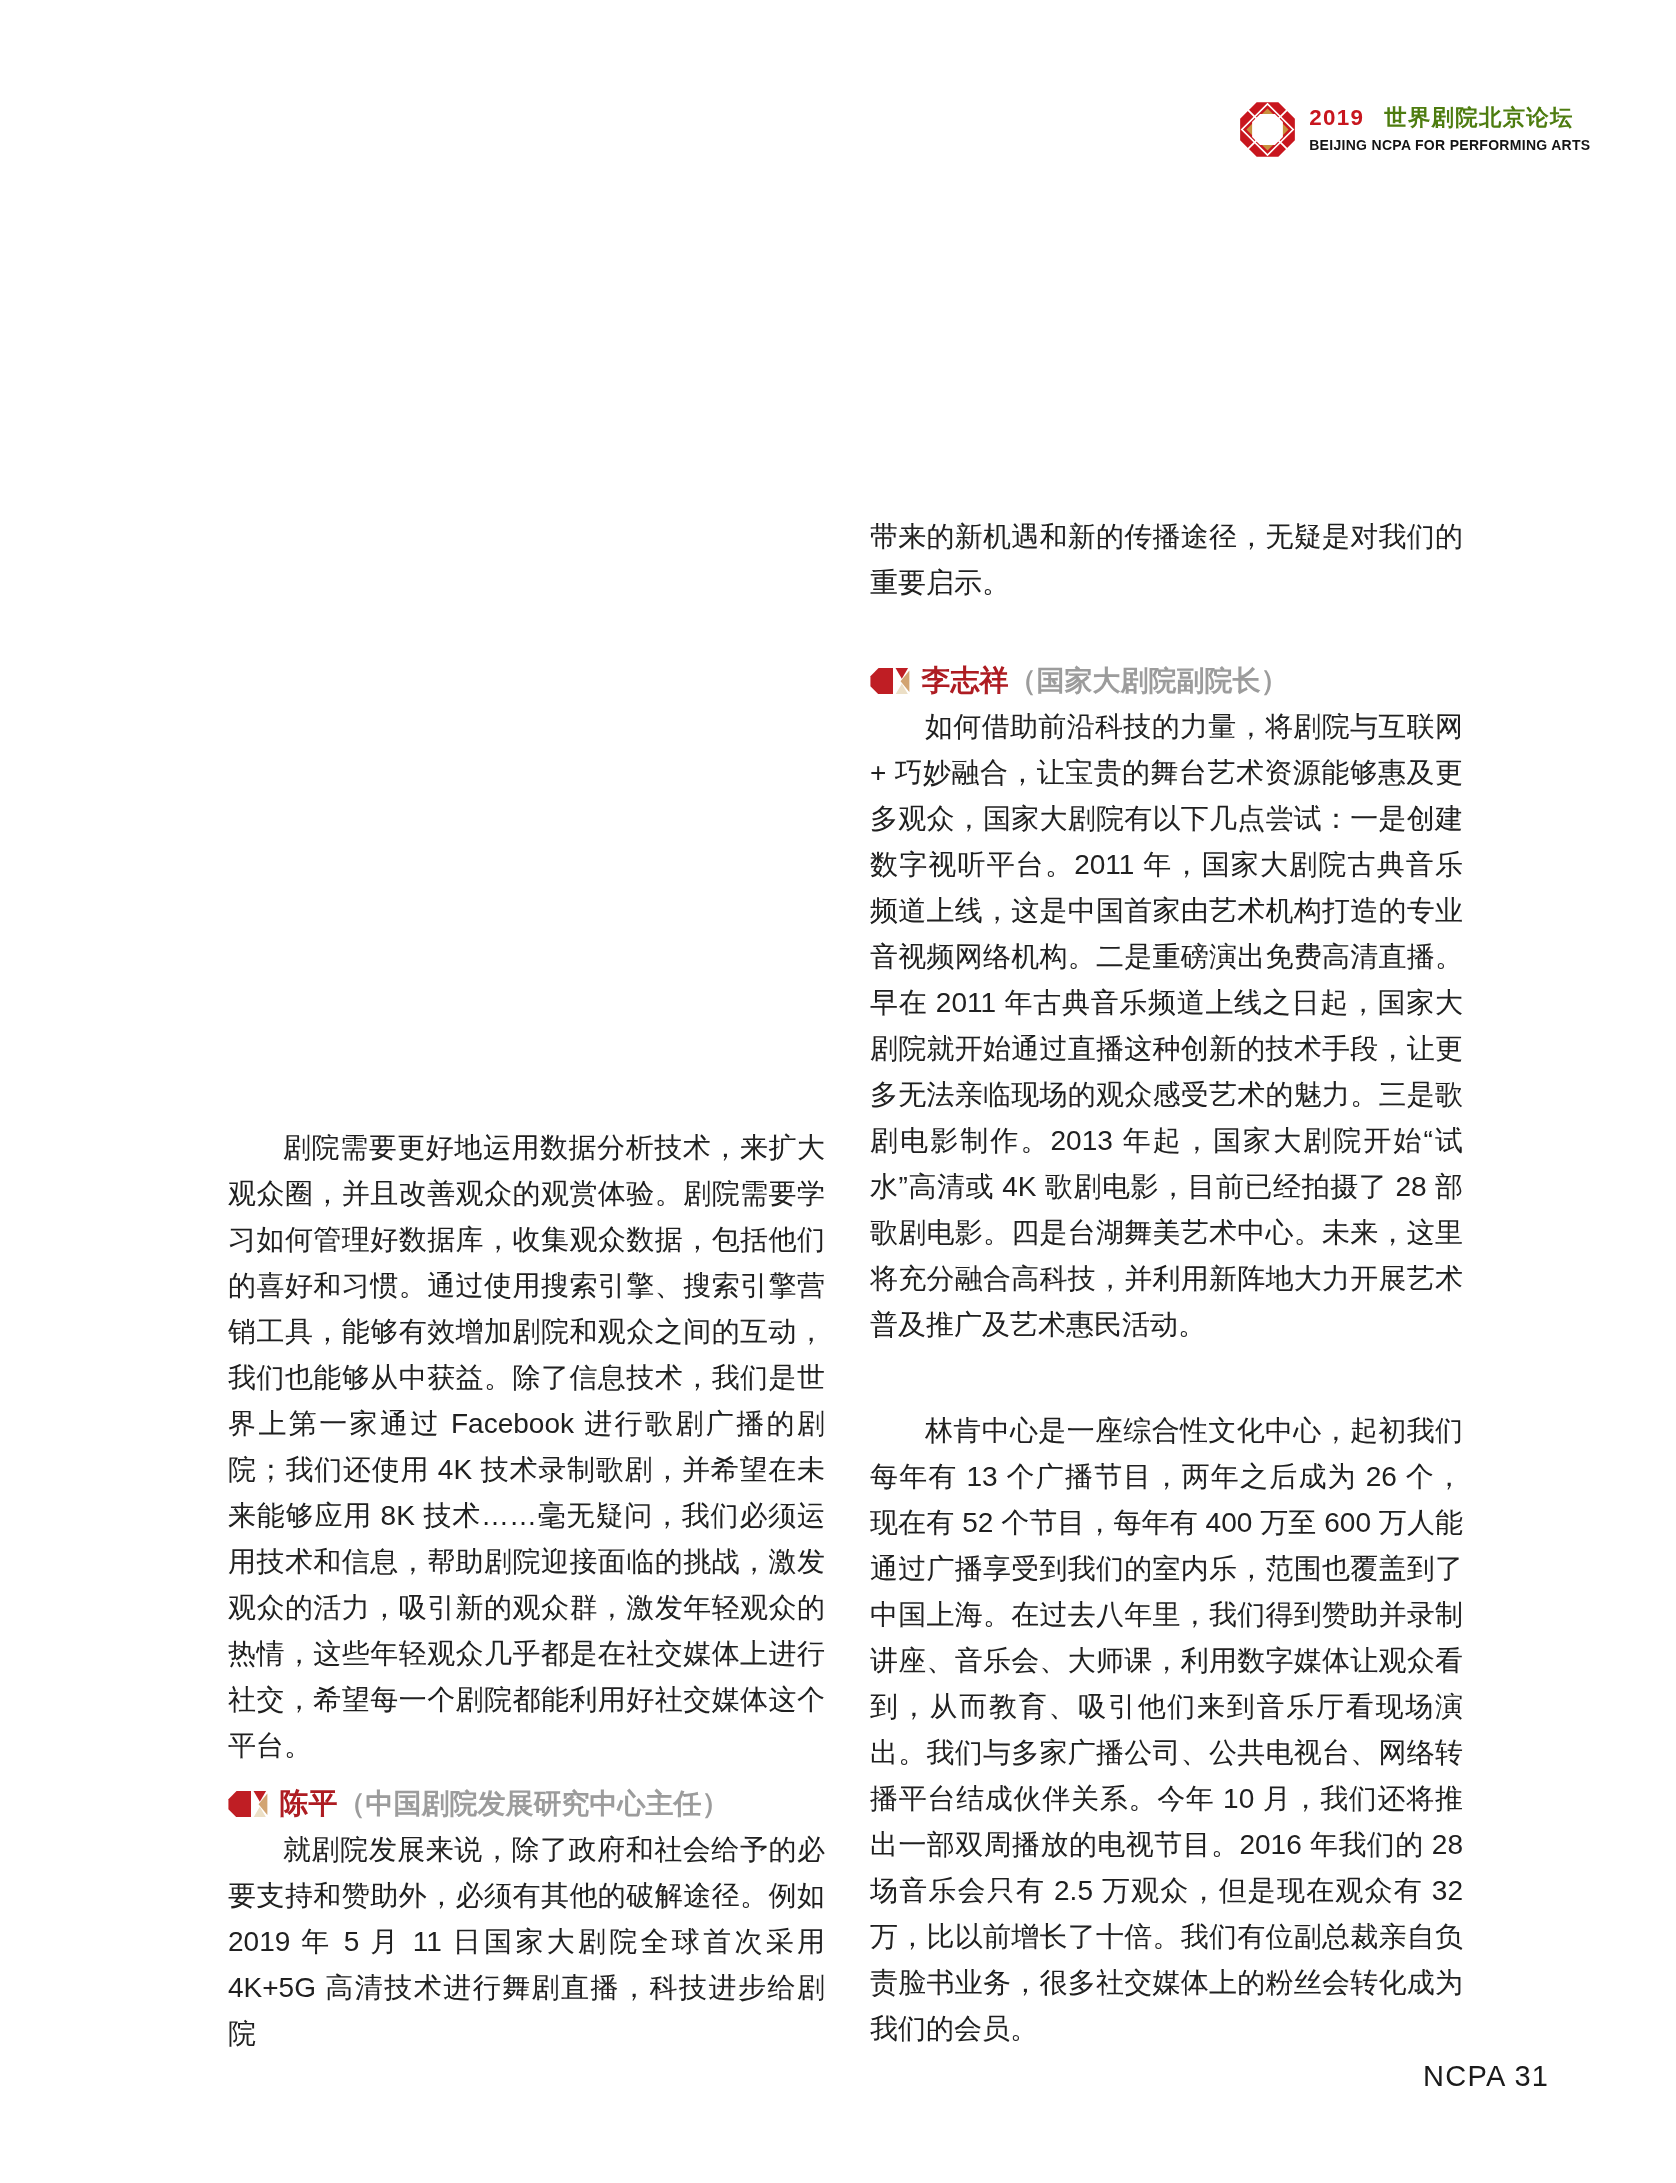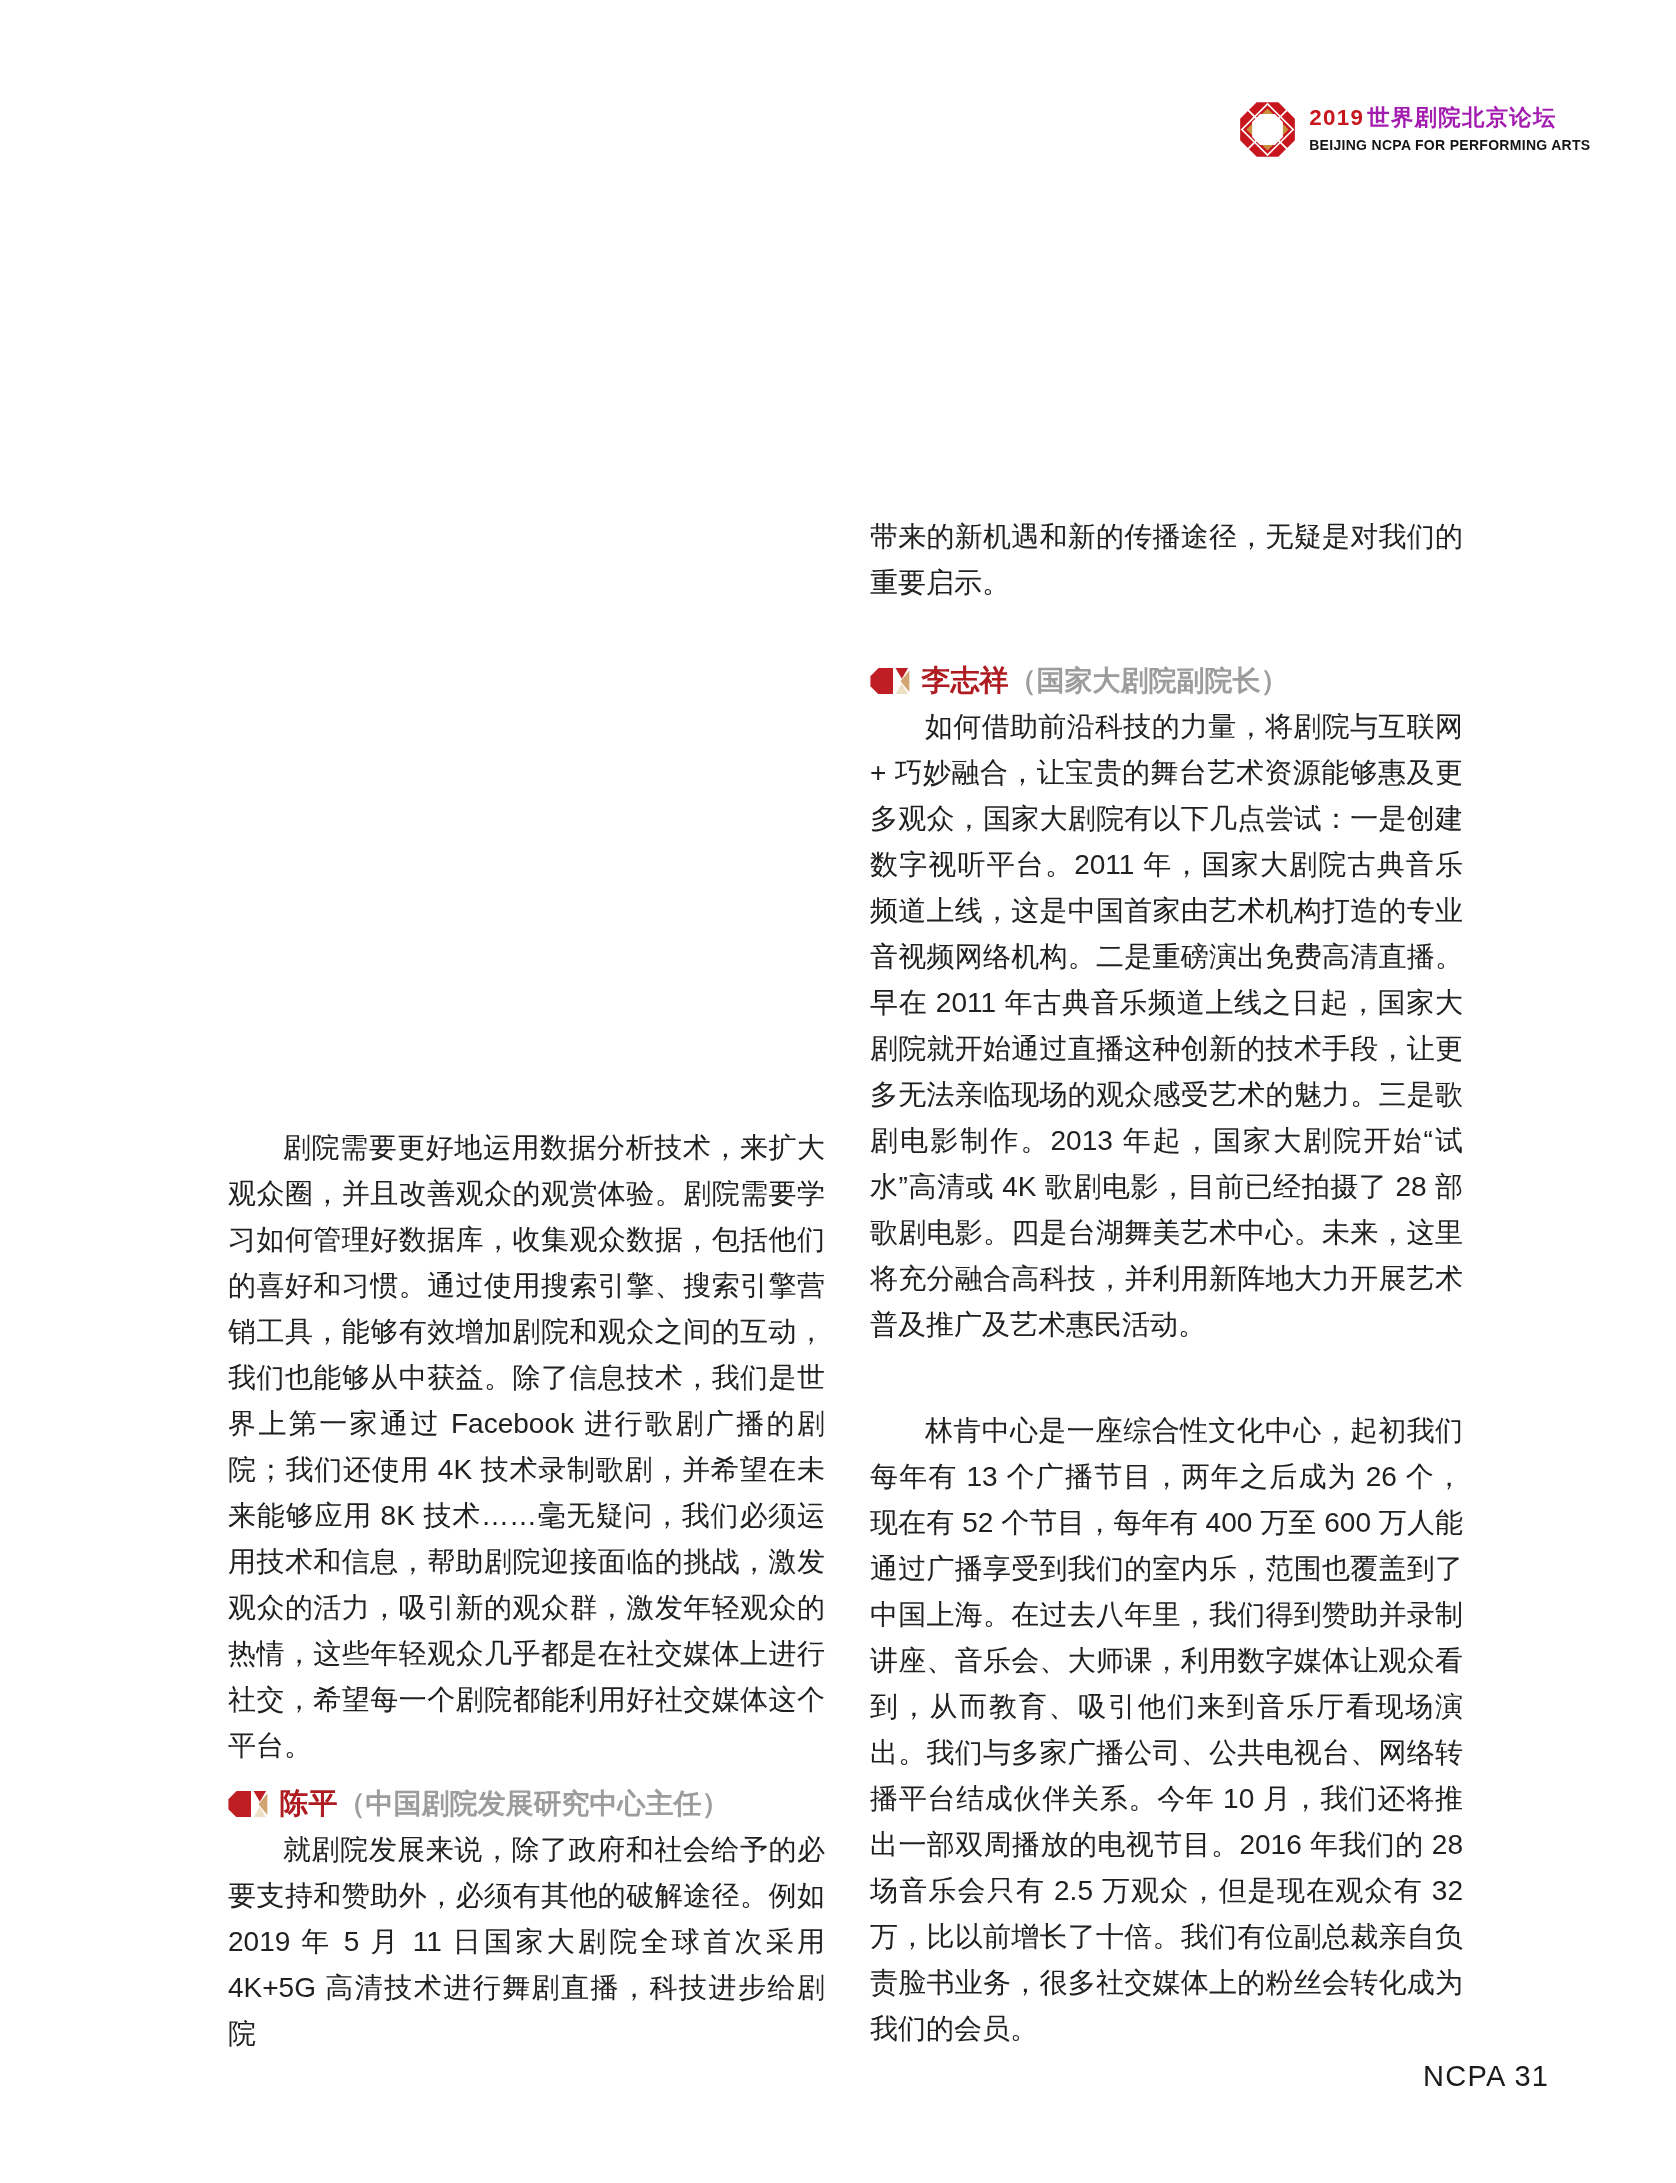--- a/index.html
+++ b/index.html
@@ -10,22 +10,22 @@
     font-family:"Liberation Sans", sans-serif;
     color:#202020;
     overflow:hidden;
   }
 
   
   .brand { position:absolute; left:1239px; top:101px; display:flex; align-items:flex-start; }
   .brand-logo { width:57px; height:57px; flex:0 0 auto; }
   .brand-text { margin-left:13.2px; padding-top:4px; }
   .brand-line1 { font-size:22.4px; font-weight:bold; letter-spacing:1.3px; line-height:26.4px; white-space:nowrap; }
-  .brand-year { color:#c8161e; margin-right:3px; }
-  .brand-cn { color:#a21caf; }
+  .brand-year { color:#c8161e; margin-right:20px; }
+  .brand-cn { color:#4d7c0f; }
   .brand-en { margin-top:6px; font-size:14px; font-weight:bold; color:#141414; letter-spacing:0.3px; white-space:nowrap; }
 
   
   .block { position:absolute; font-size:28px; line-height:46px; text-align:justify; text-justify:inter-ideograph; }
   .col-left  { left:228px;  width:597px; }
   .col-right { left:870px; width:593px; }
 
   .speaker-header { text-align:justify; }
   .speaker-name { color:#ae1c22; font-weight:bold; font-size:29px; }
   .speaker-affiliation { color:#9c9c9c; font-weight:bold; font-size:28px; }

